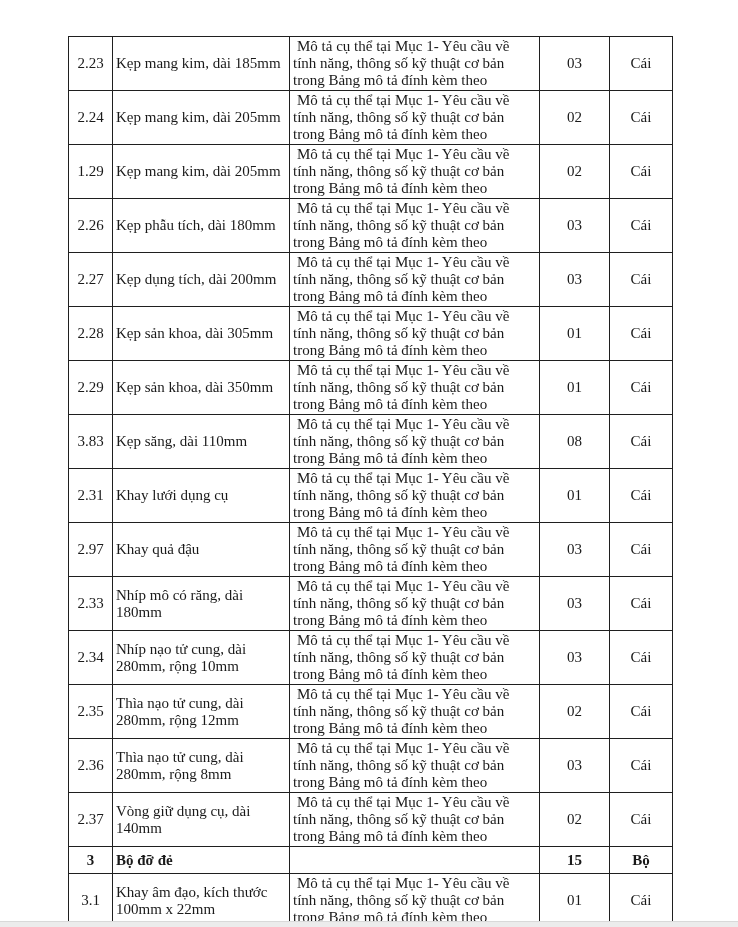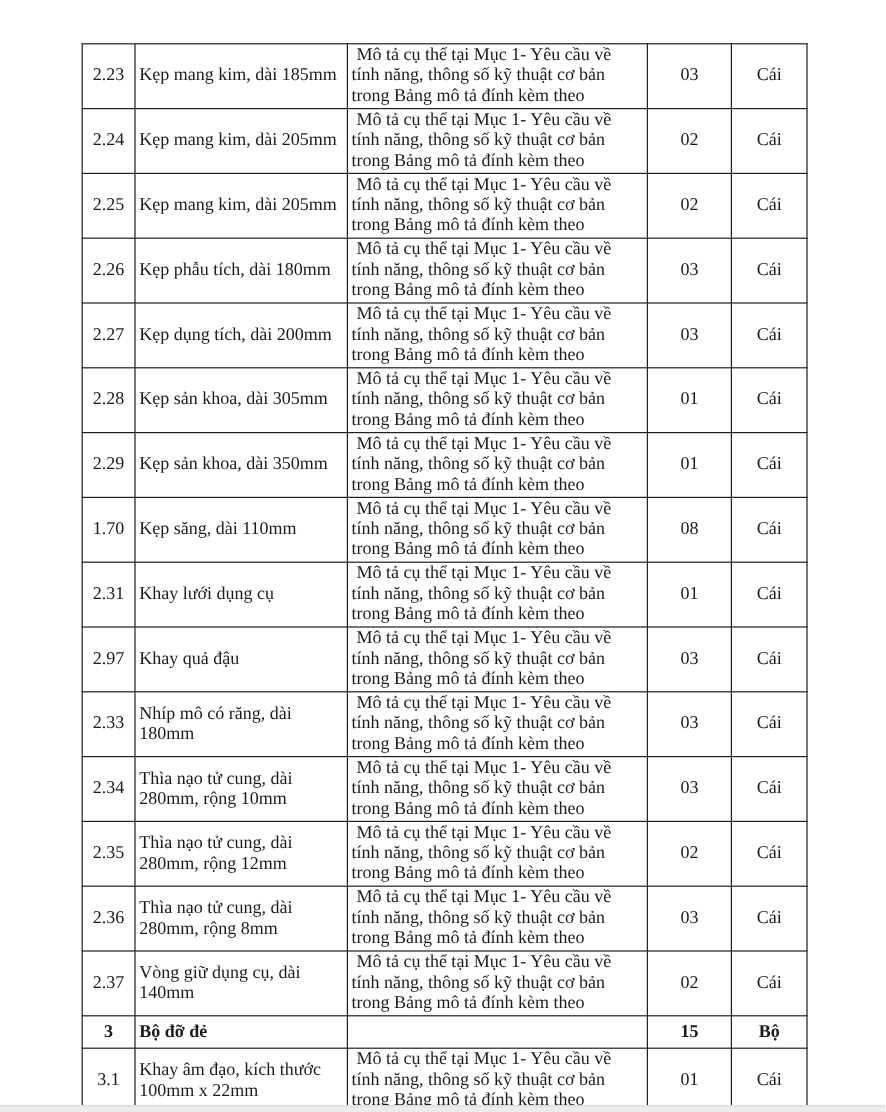--- a/index.html
+++ b/index.html
@@ -87,21 +87,21 @@
     <td class="c-unit">Cái</td>
   </tr>
         <tr class="item-row">
     <td class="c-no">2.24</td>
     <td class="c-name">Kẹp mang kim, dài 205mm</td>
     <td class="c-desc"><span>Mô tả cụ thể tại </span><span class="it">Mục 1- Yêu cầu về tính năng, thông số kỹ thuật cơ bản</span><span> trong </span><span class="it">Bảng mô tả</span><span> đính kèm theo</span></td>
     <td class="c-qty">02</td>
     <td class="c-unit">Cái</td>
   </tr>
         <tr class="item-row">
-    <td class="c-no">2.25</td>
+    <td class="c-no">1.29</td>
     <td class="c-name">Kẹp mang kim, dài 205mm</td>
     <td class="c-desc"><span>Mô tả cụ thể tại </span><span class="it">Mục 1- Yêu cầu về tính năng, thông số kỹ thuật cơ bản</span><span> trong </span><span class="it">Bảng mô tả</span><span> đính kèm theo</span></td>
     <td class="c-qty">02</td>
     <td class="c-unit">Cái</td>
   </tr>
         <tr class="item-row">
     <td class="c-no">2.26</td>
     <td class="c-name">Kẹp phẫu tích, dài 180mm</td>
     <td class="c-desc"><span>Mô tả cụ thể tại </span><span class="it">Mục 1- Yêu cầu về tính năng, thông số kỹ thuật cơ bản</span><span> trong </span><span class="it">Bảng mô tả</span><span> đính kèm theo</span></td>
     <td class="c-qty">03</td>
@@ -122,21 +122,21 @@
     <td class="c-unit">Cái</td>
   </tr>
         <tr class="item-row">
     <td class="c-no">2.29</td>
     <td class="c-name">Kẹp sản khoa, dài 350mm</td>
     <td class="c-desc"><span>Mô tả cụ thể tại </span><span class="it">Mục 1- Yêu cầu về tính năng, thông số kỹ thuật cơ bản</span><span> trong </span><span class="it">Bảng mô tả</span><span> đính kèm theo</span></td>
     <td class="c-qty">01</td>
     <td class="c-unit">Cái</td>
   </tr>
         <tr class="item-row">
-    <td class="c-no">1.70</td>
+    <td class="c-no">3.83</td>
     <td class="c-name">Kẹp săng, dài 110mm</td>
     <td class="c-desc"><span>Mô tả cụ thể tại </span><span class="it">Mục 1- Yêu cầu về tính năng, thông số kỹ thuật cơ bản</span><span> trong </span><span class="it">Bảng mô tả</span><span> đính kèm theo</span></td>
     <td class="c-qty">08</td>
     <td class="c-unit">Cái</td>
   </tr>
         <tr class="item-row">
     <td class="c-no">2.31</td>
     <td class="c-name">Khay lưới dụng cụ</td>
     <td class="c-desc"><span>Mô tả cụ thể tại </span><span class="it">Mục 1- Yêu cầu về tính năng, thông số kỹ thuật cơ bản</span><span> trong </span><span class="it">Bảng mô tả</span><span> đính kèm theo</span></td>
     <td class="c-qty">01</td>
@@ -151,21 +151,21 @@
   </tr>
         <tr class="item-row">
     <td class="c-no">2.33</td>
     <td class="c-name">Nhíp mô có răng, dài 180mm</td>
     <td class="c-desc"><span>Mô tả cụ thể tại </span><span class="it">Mục 1- Yêu cầu về tính năng, thông số kỹ thuật cơ bản</span><span> trong </span><span class="it">Bảng mô tả</span><span> đính kèm theo</span></td>
     <td class="c-qty">03</td>
     <td class="c-unit">Cái</td>
   </tr>
         <tr class="item-row">
     <td class="c-no">2.34</td>
-    <td class="c-name">Thìa nạo tử cung, dài 280mm, rộng 10mm</td>
+    <td class="c-name">Nhíp nạo tử cung, dài 280mm, rộng 10mm</td>
     <td class="c-desc"><span>Mô tả cụ thể tại </span><span class="it">Mục 1- Yêu cầu về tính năng, thông số kỹ thuật cơ bản</span><span> trong </span><span class="it">Bảng mô tả</span><span> đính kèm theo</span></td>
     <td class="c-qty">03</td>
     <td class="c-unit">Cái</td>
   </tr>
         <tr class="item-row">
     <td class="c-no">2.35</td>
     <td class="c-name">Thìa nạo tử cung, dài 280mm, rộng 12mm</td>
     <td class="c-desc"><span>Mô tả cụ thể tại </span><span class="it">Mục 1- Yêu cầu về tính năng, thông số kỹ thuật cơ bản</span><span> trong </span><span class="it">Bảng mô tả</span><span> đính kèm theo</span></td>
     <td class="c-qty">02</td>
     <td class="c-unit">Cái</td>

